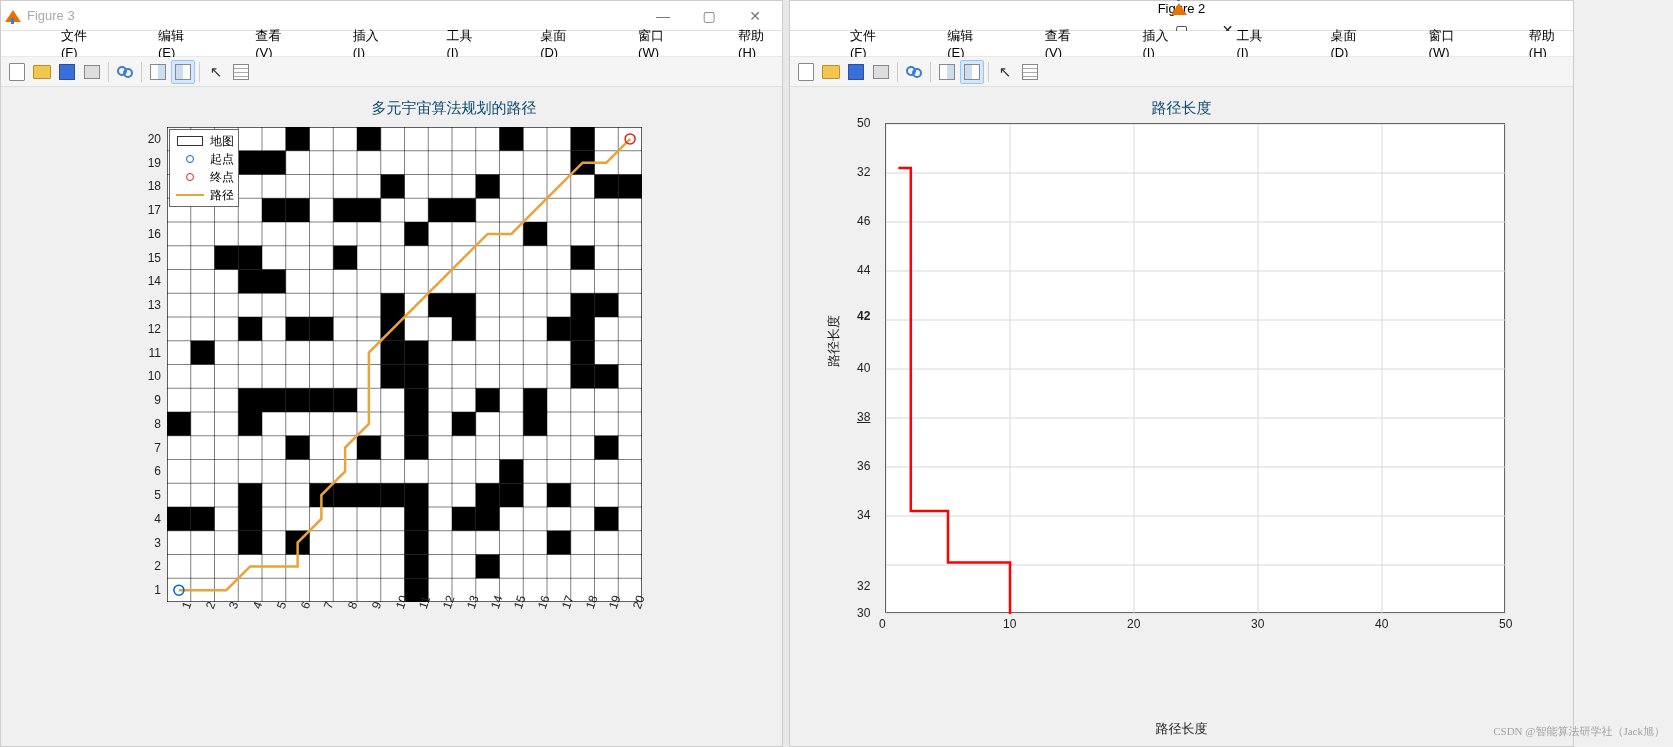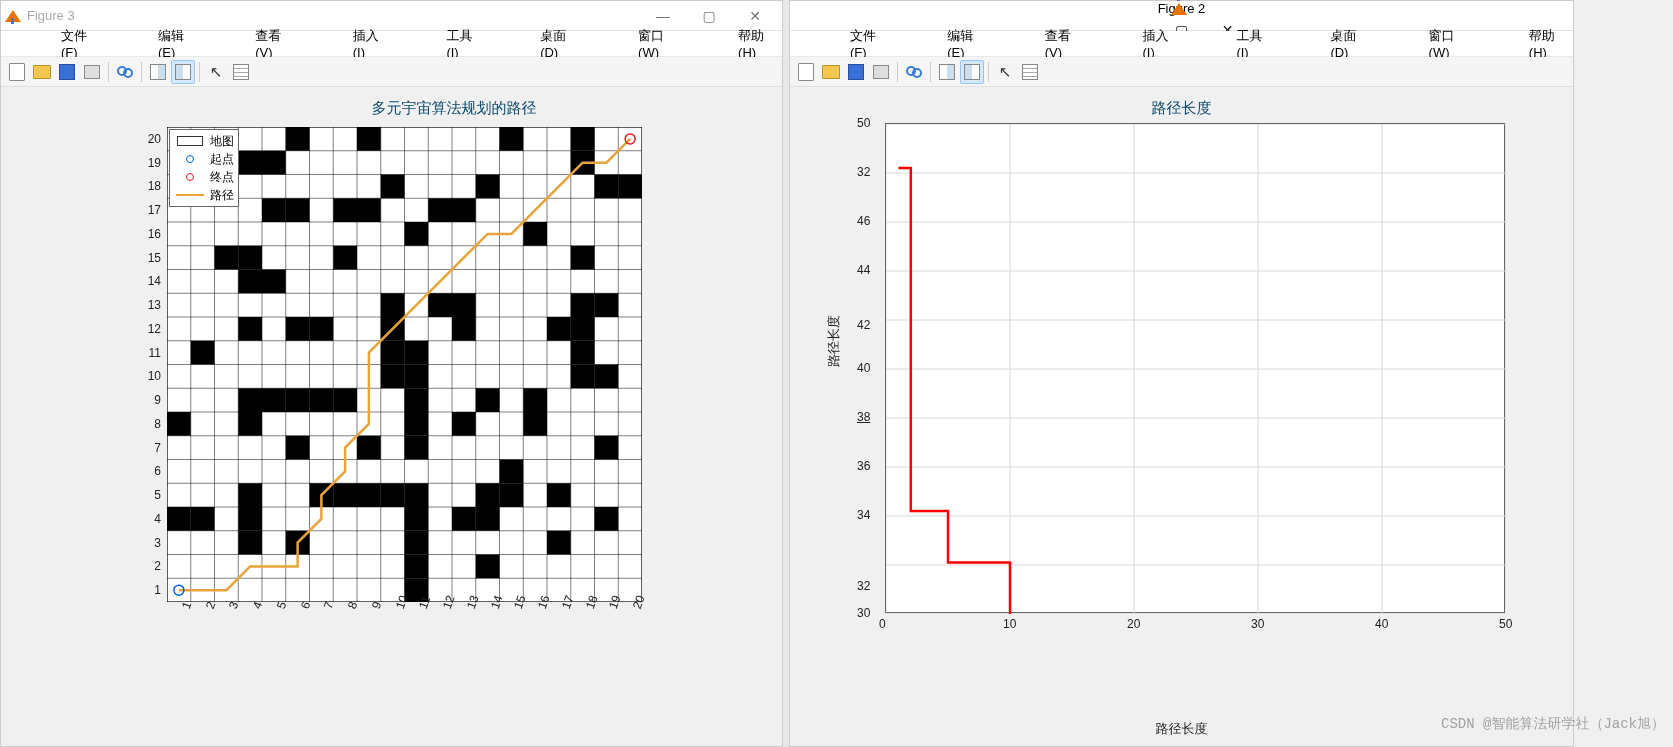--- a/index.html
+++ b/index.html
@@ -95,23 +95,23 @@
   .axes {
     position: absolute; background: #fff;
   }
   .ytick, .xtick {
     position: absolute; font-size: 12px; color: #222;
   }
   .axis-label {
     position: absolute; font-size: 13px; color: #222;
   }
   .watermark {
-    position: fixed; right: 8px; bottom: 14px;
-    font-size: 14px; color: rgba(120,120,120,0.65);
-    font-family: Liberation Mono, monospace;
+    position: fixed; right: 8px; bottom: 8px;
+    font-size: 11px; color: rgba(120,120,120,0.65);
+    font-family: Liberation Serif, serif;
   }
   .legend {
     position: absolute; background: #fff; border: 1px solid #666;
     font-size: 12px; padding: 2px 4px;
   }
   .legend-row { display: flex; align-items: center; height: 18px; gap: 4px; }
   .leg-sym { width: 32px; display: flex; align-items: center; justify-content: center; }
   svg { display: block; }
 </style>
 </head>
@@ -460,21 +460,21 @@
     <div id="yticks2"></div>
     <div id="xticks2"></div>
     <div class="axis-label" style="left:35px; top:280px; transform:rotate(-90deg); transform-origin:left top;">路径长度</div>
     <div class="axis-label" style="left:50%; bottom:8px; transform:translateX(-50%);">路径长度</div>
   <div class="ytick" style="left: 67px; top: 519px;">30</div>
       <div class="ytick" style="left: 67px; top: 492px;">32</div>
       <div class="ytick" style="left: 67px; top: 421px;">34</div>
       <div class="ytick" style="left: 67px; top: 372px;">36</div>
       <div class="ytick" style="left: 67px; top: 323px; text-decoration: underline;">38</div>
       <div class="ytick" style="left: 67px; top: 274px;">40</div>
-      <div class="ytick" style="left: 67px; top: 231px;">42</div>
+      <div class="ytick" style="left: 67px; top: 222px; font-weight: bold;">42</div>
       <div class="ytick" style="left: 67px; top: 176px;">44</div>
       <div class="ytick" style="left: 67px; top: 127px;">46</div>
       <div class="ytick" style="left: 67px; top: 78px;">32</div>
       <div class="ytick" style="left: 67px; top: 29px;">50</div>
       <div class="xtick" style="left: 89px; top: 530px;">0</div>
       <div class="xtick" style="left: 213px; top: 530px;">10</div>
       <div class="xtick" style="left: 337px; top: 530px;">20</div>
       <div class="xtick" style="left: 461px; top: 530px;">30</div>
       <div class="xtick" style="left: 585px; top: 530px;">40</div>
       <div class="xtick" style="left: 709px; top: 530px;">50</div>

